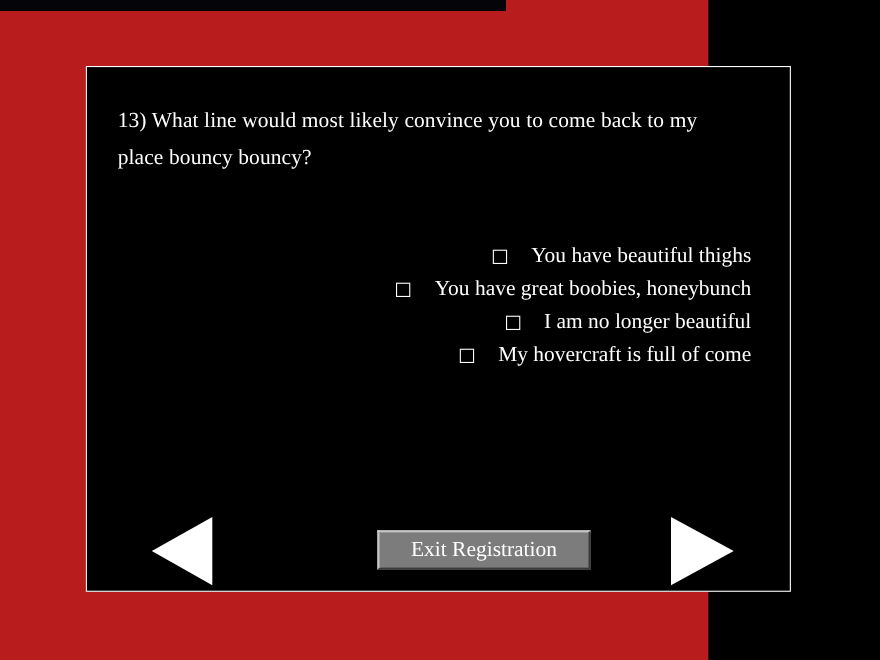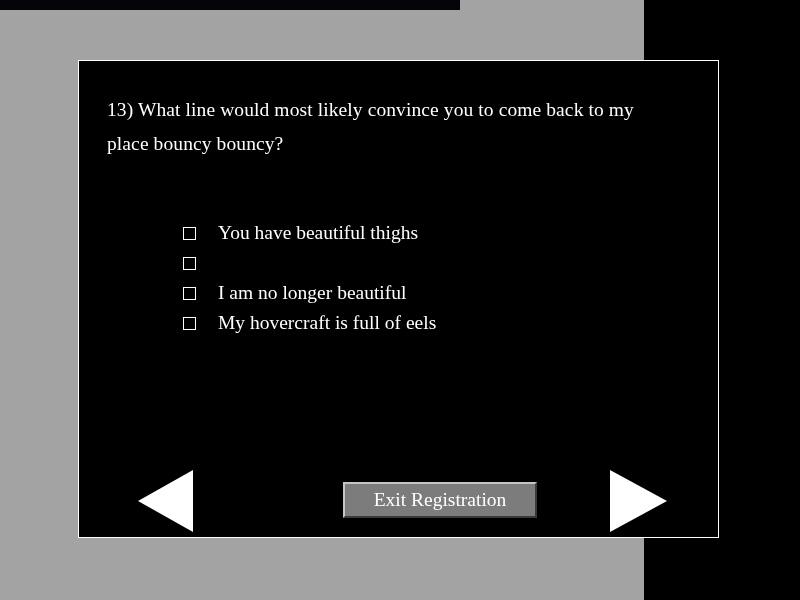--- a/index.html
+++ b/index.html
@@ -14,21 +14,21 @@
     font-family: "Liberation Serif", "DejaVu Serif", serif;
     color: #ffffff;
     position: relative;
   }
 
   #screen {
     position: absolute;
     left: 0; top: 0;
     width: 644px;
     height: 600px;
-    background: #a3a3a3;
+    background: #b91c1c;
   }
 
   
   #top-strip {
     position: absolute;
     left: 0;
     top: 0;
     width: 460px;
     height: 10px;
     background: #050509;
@@ -61,20 +61,21 @@
     position: absolute;
     left: 104px;
     top: 157px;
     width: 500px;
   }
 
   .option-row {
     display: flex;
     align-items: center;
     height: 30px;
+    justify-content: flex-end;
   }
 
   .checkbox {
     width: 13px;
     height: 13px;
     border: 1px solid #ffffff;
     box-sizing: border-box;
     background: #000000;
     flex: 0 0 auto;
   }
@@ -149,30 +150,31 @@
 
     <div id="options">
 
       <div class="option-row">
         <span class="checkbox"></span>
         <span class="option-label">You have beautiful thighs</span>
       </div>
 
       <div class="option-row">
         <span class="checkbox"></span>
+        <span class="option-label">You have great boobies, honeybunch</span>
       </div>
 
       <div class="option-row">
         <span class="checkbox"></span>
         <span class="option-label">I am no longer beautiful</span>
       </div>
 
       <div class="option-row">
         <span class="checkbox"></span>
-        <span class="option-label">My hovercraft is full of eels</span>
+        <span class="option-label">My hovercraft is full of come</span>
       </div>
 
     </div>
 
   </div>
 
   <button id="prev-arrow" class="nav-arrow"></button>
 
   <button id="exit-button">Exit Registration</button>
 

